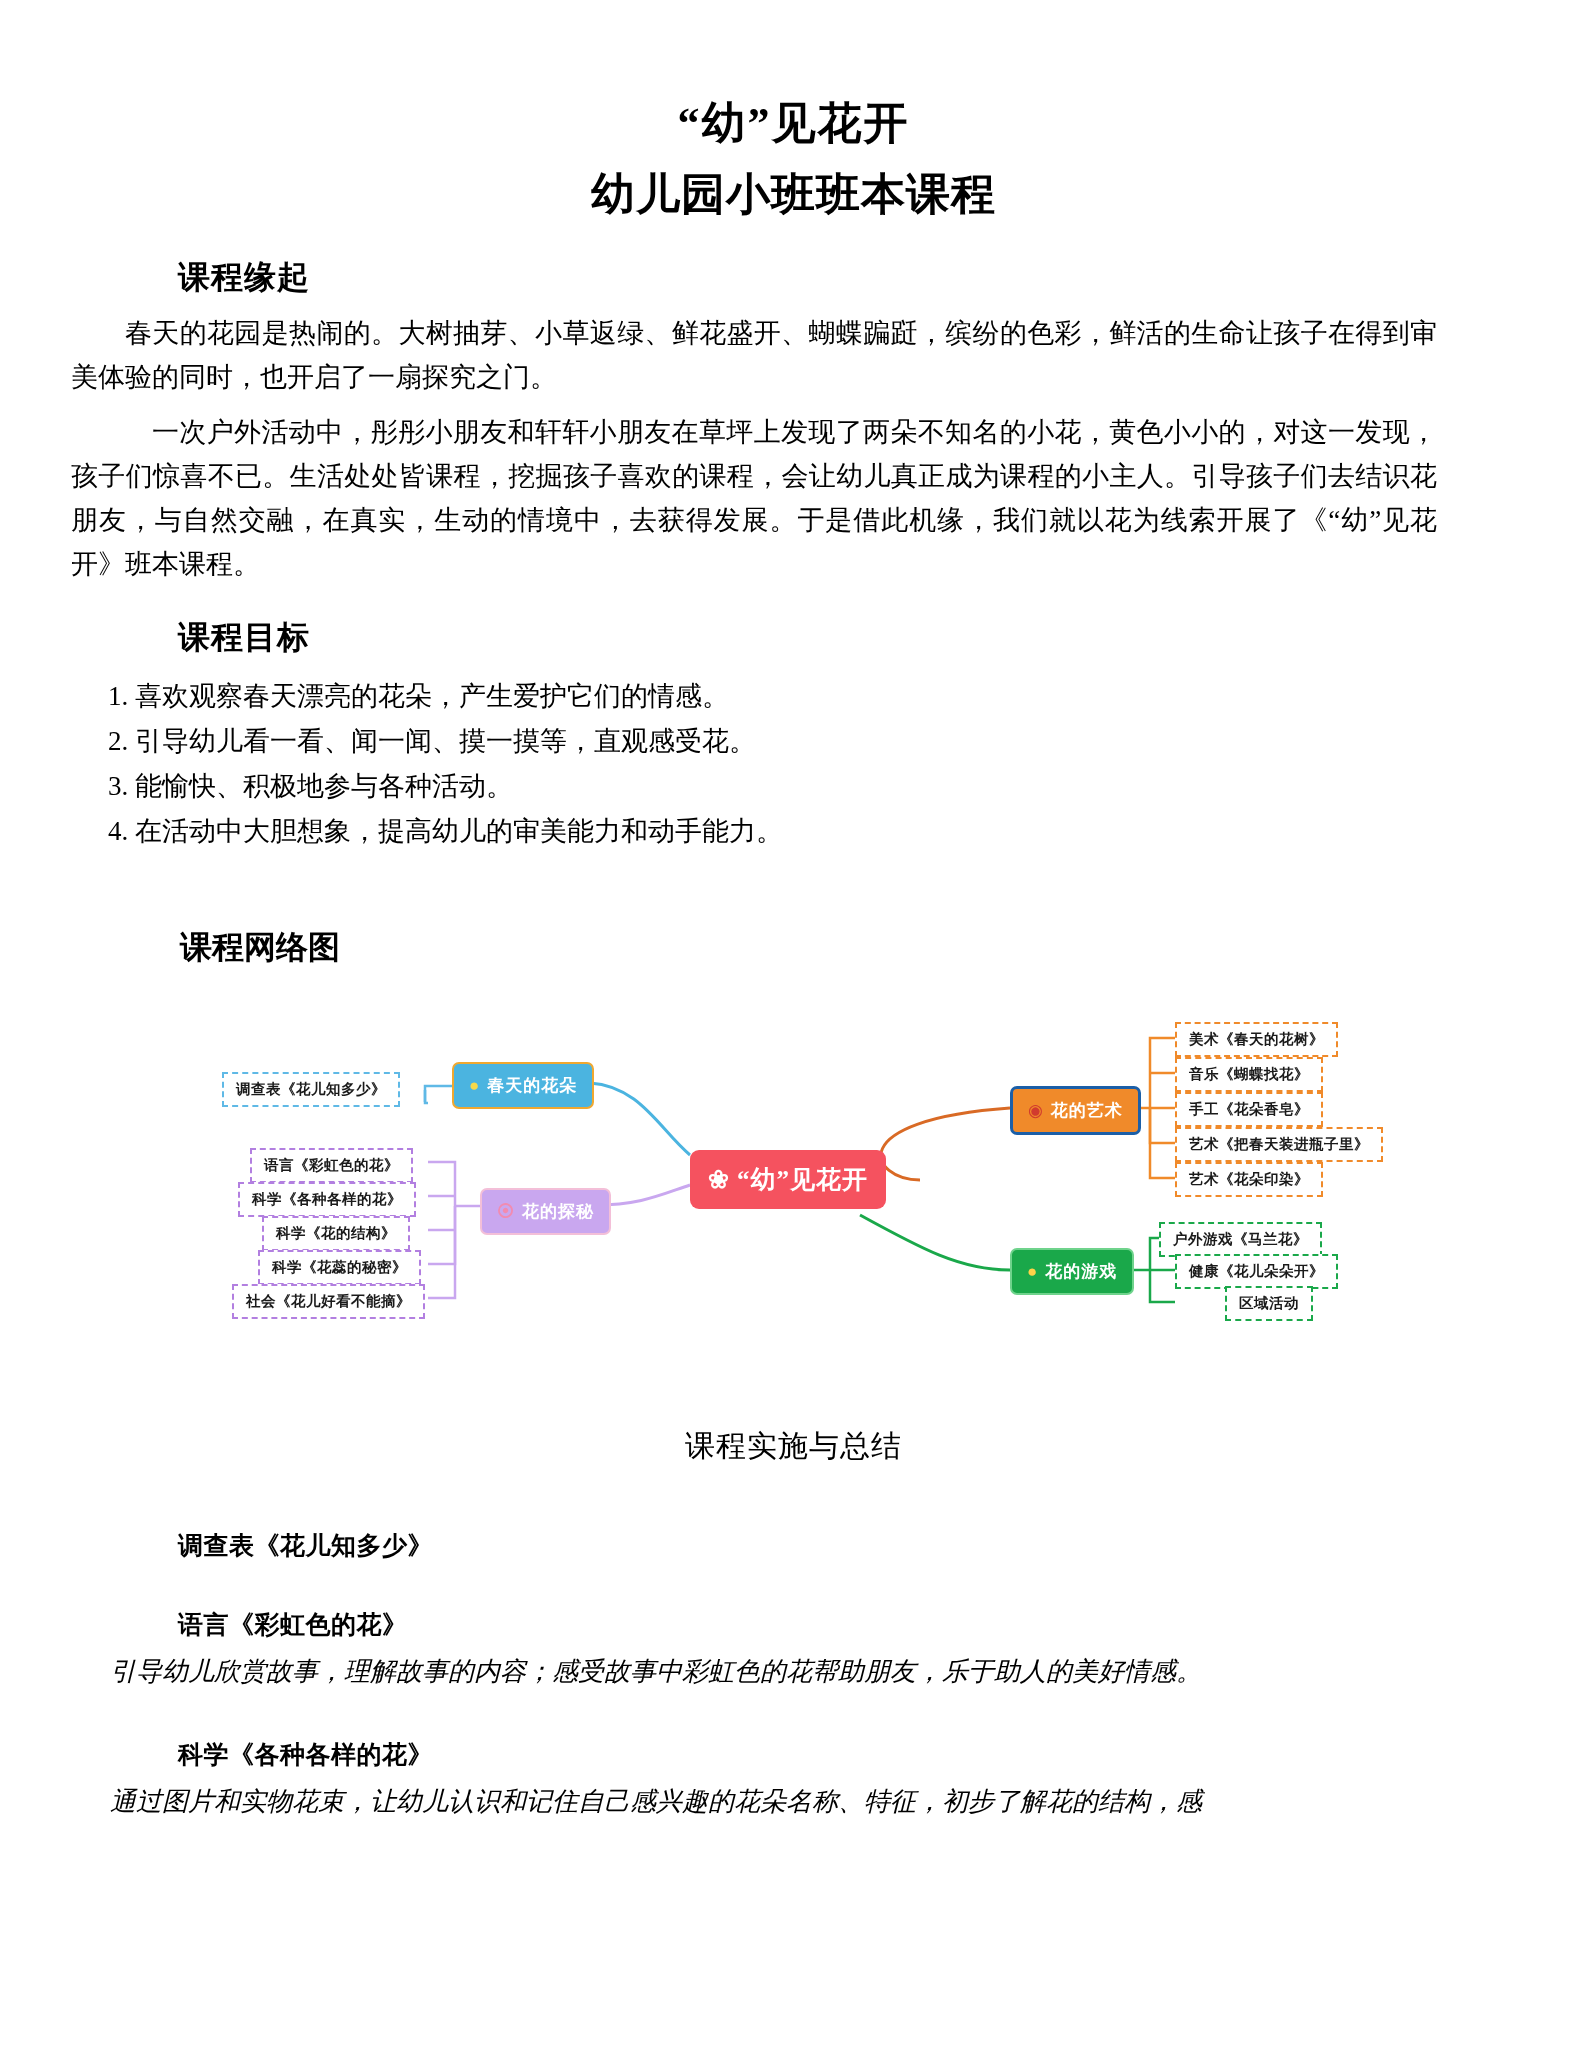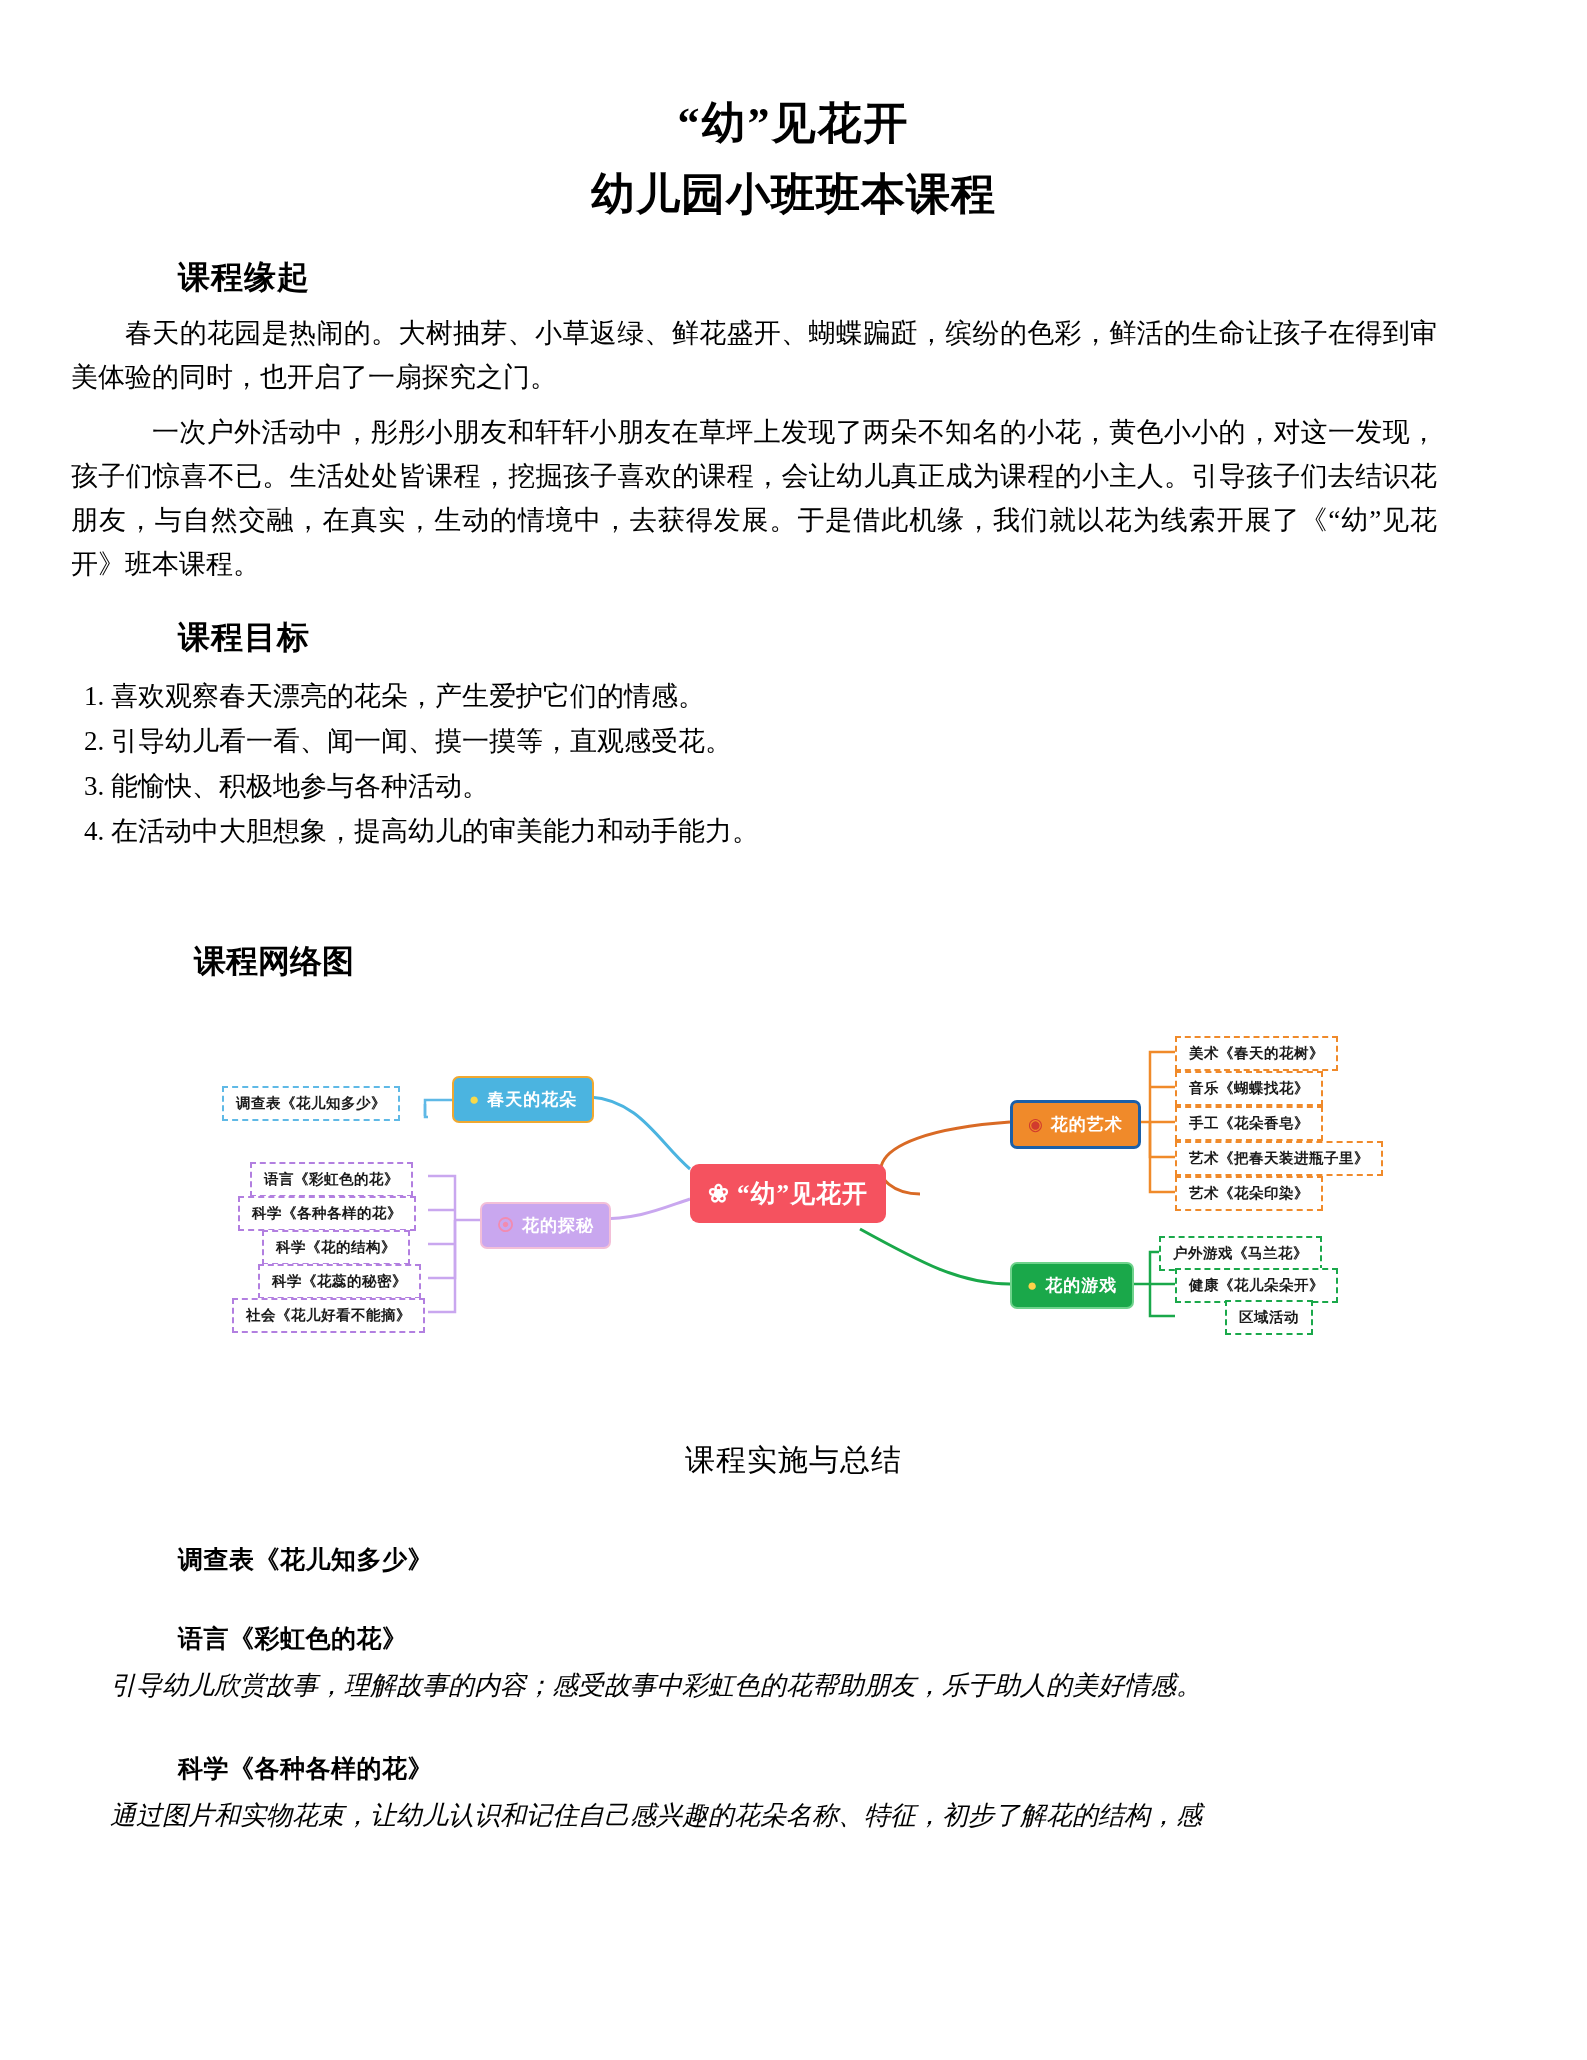--- a/index.html
+++ b/index.html
@@ -64,34 +64,34 @@
     text-justify: inter-ideograph;
     letter-spacing: 0px;
   }
   p.body.indent1 { text-indent: 2em; }
   p.body.indent2 { text-indent: 3em; }
 
   
   ol.goals {
     list-style: none;
     margin: 14px 0 0 0;
-    padding: 0 0 0 84px;
+    padding: 0 0 0 108px;
   }
   ol.goals li {
     font-size: 27px;
     line-height: 1.66;
     margin: 0;
     padding: 0;
   }
 
   
   .net-h {
     font-weight: bold;
     font-size: 32px;
-    margin: 16px;
+    margin: 2px;
     padding: 70px 0 0 178px;
   }
 
   
   .mindmap {
     position: relative;
     width: 1587px;
     height: 370px;
     margin-top: 20px;
   }

